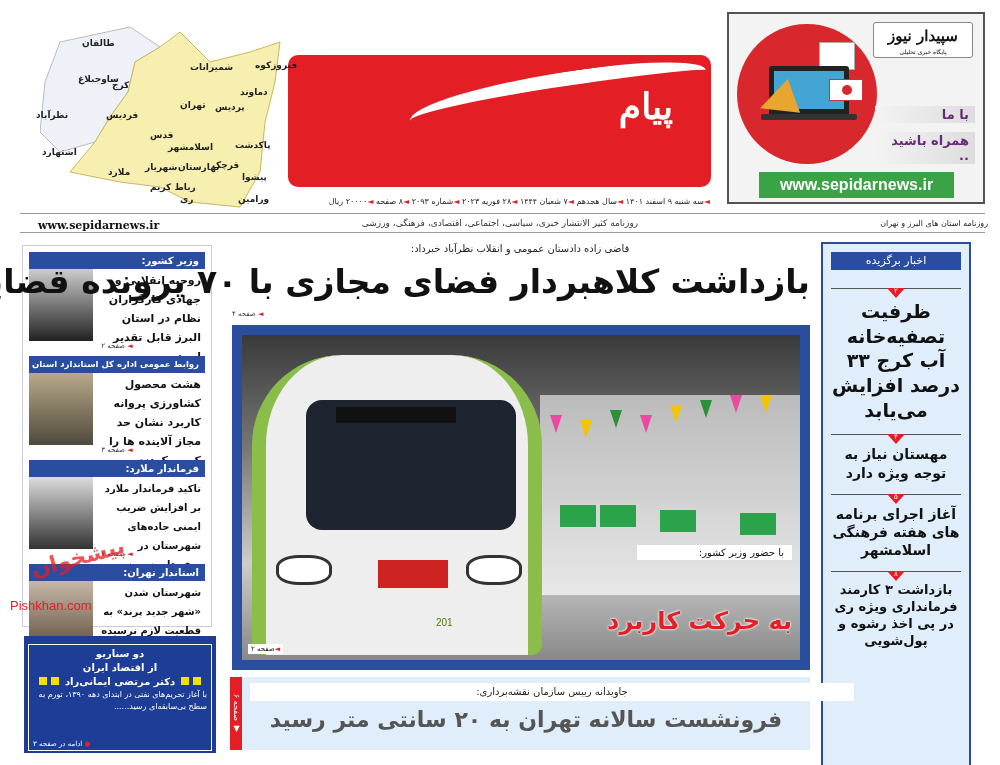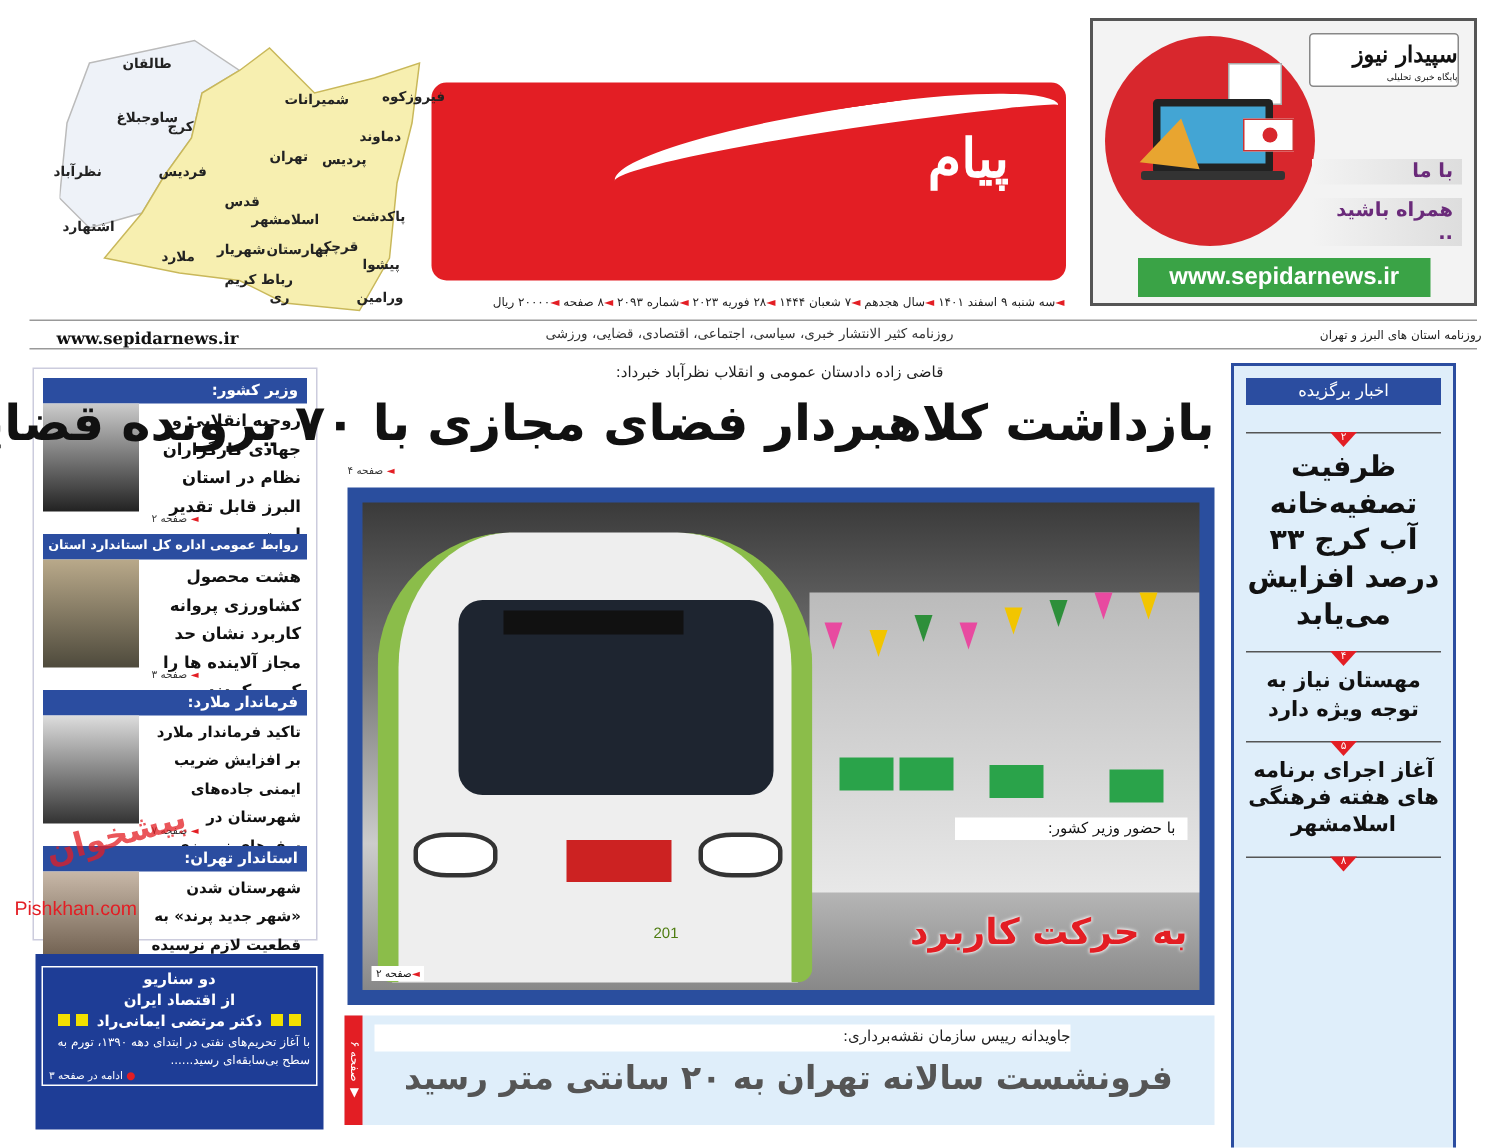--- a/index.html
+++ b/index.html
@@ -1,20 +1,20 @@
 <!DOCTYPE html>
 <html><head>
 <meta charset="utf-8">
 <style>
 *{box-sizing:border-box;margin:0;padding:0}
 body{width:1000px;height:765px;background:#fff;font-family:"DejaVu Sans",sans-serif;position:relative;overflow:hidden;direction:rtl}
 .abs{position:absolute}
 
 .ad{left:727px;top:12px;width:258px;height:192px;border:2px solid #555;background:#f3f3f3}
-.ad-logo{position:absolute;right:10px;top:8px;width:100px;height:36px;border:1px solid #888;background:#fff;border-radius:3px;font-size:15px;font-weight:bold;line-height:26px;color:#111;font-family:"DejaVu Serif",serif}
+.ad-logo{position:absolute;right:10px;top:8px;width:100px;height:36px;border:1px solid #888;background:#fff;border-radius:3px;font-size:15px;font-weight:bold;text-align:center;line-height:26px;color:#111;font-family:"DejaVu Serif",serif}
 .ad-logo small{display:block;font-size:6px;line-height:6px;font-weight:normal;font-family:"DejaVu Sans",sans-serif}
 .ad-circle{position:absolute;left:8px;top:10px;width:140px;height:140px;border-radius:50%;background:#d8272d}
 .ad-laptop{position:absolute;left:40px;top:52px;width:80px;height:50px;background:#222;border-radius:3px}
 .ad-laptop::after{content:"";position:absolute;left:5px;top:5px;width:70px;height:38px;background:#43a5d4}
 .ad-base{position:absolute;left:32px;top:100px;width:96px;height:6px;background:#333;border-radius:2px}
 .ad-card{position:absolute;left:90px;top:28px;width:36px;height:28px;background:#fff;border:1px solid #aaa}
 .ad-play{position:absolute;left:100px;top:65px;width:34px;height:22px;background:#fff;border:1px solid #c33}
 .ad-play::after{content:"";position:absolute;left:12px;top:5px;width:10px;height:10px;border-radius:50%;background:#d8272d}
 .ad-mega{position:absolute;left:30px;top:70px;width:0;height:0;border-top:18px solid transparent;border-bottom:18px solid transparent;border-right:36px solid #e8a530;transform:rotate(-20deg)}
 .ad-t1,.ad-t2{position:absolute;right:8px;font-size:13px;font-weight:bold;color:#6a2a7a;background:linear-gradient(to left,#ddd,#f3f3f3);padding:1px 6px;width:100px;text-align:right}
@@ -46,21 +46,21 @@
 .lbox{position:relative;margin:6px 6px 0;}
 .lhead{height:17px;background:#2b4da0;color:#fff;font-size:10px;font-weight:bold;line-height:17px;padding-right:6px;white-space:nowrap;overflow:hidden}
 .lrow{display:flex;flex-direction:row;height:72px}
 .ltext{flex:1;font-size:11px;font-weight:bold;line-height:19px;color:#111;padding:2px 4px 0 0}
 .lphoto{width:64px;height:72px;background:#555}
 .lpage{font-size:7px;color:#333;text-align:center;margin:1px 0 3px}
 .lpage b{color:#e31e24;font-weight:normal}
 
 .edit{left:24px;top:636px;width:192px;height:117px;background:#1e3d96;padding:4px}
 .edit-h{background:#fff;height:18px;text-align:center;font-size:12px;font-weight:bold;color:#111;line-height:18px}
-.edit-b{border:1px solid #fff;margin-top:4px;height:80px;color:#fff;text-align:center;padding:2px 4px;position:relative}
+.edit-b{border:1px solid #fff;margin-top:4px;height:107px;color:#fff;text-align:center;padding:2px 4px;position:relative}
 .edit-b .t{font-size:10px;font-weight:bold;line-height:14px}
 .edit-b .x{font-size:8px;line-height:12px;text-align:right}
 .edit-b .c{font-size:7px;position:absolute;left:4px;bottom:2px}
 .sq{display:inline-block;width:8px;height:8px;background:#f2e000;margin:0 2px}
 
 .kicker{left:230px;top:243px;width:580px;font-size:10px;text-align:center;color:#222}
 .headline{left:230px;top:262px;width:580px;text-align:center;font-size:33px;font-weight:bold;color:#111;white-space:nowrap;letter-spacing:-1px}
 .pg4{left:232px;top:310px;font-size:7px;color:#333}
 .photo{left:232px;top:325px;width:578px;height:345px;background:#2a4e9e;padding:10px}
 .photo-in{position:relative;width:100%;height:100%;background:linear-gradient(#3a3a3a,#777 35%,#ccc 70%,#888);overflow:hidden}
@@ -72,21 +72,21 @@
 .tnum{position:absolute;left:170px;top:262px;font-size:10px;font-weight:normal;color:#4d7c0f;direction:ltr;font-family:"Liberation Sans",sans-serif}
 .platform{position:absolute;right:0;top:60px;width:260px;height:200px;background:linear-gradient(#bbb,#e8e8e8)}
 .flag{position:absolute;width:0;height:0;border-left:6px solid transparent;border-right:6px solid transparent;border-top:18px solid}
 .seat{position:absolute;width:36px;height:22px;background:#2aa34a}
 .capt-k{position:absolute;right:8px;top:210px;background:#fff;font-size:10px;padding:2px 8px;width:155px;text-align:right;color:#111}
 .capt1{position:absolute;right:8px;top:235px;font-size:24px;font-weight:bold;color:#fff;text-shadow:0 0 3px #000,1px 1px 2px #000;white-space:nowrap}
 .capt2{position:absolute;right:8px;top:272px;font-size:24px;font-weight:bold;color:#e31e24;text-shadow:0 0 3px #fff,0 0 2px #fff;white-space:nowrap}
 .pg2{position:absolute;left:6px;bottom:6px;background:#fff;font-size:7px;padding:1px 3px;color:#111}
 .bottom{left:230px;top:677px;width:580px;height:73px;background:#dfeefa}
 .bside{position:absolute;left:0;top:0;width:12px;height:73px;background:#e31e24;color:#fff;font-size:8px;writing-mode:vertical-rl;text-align:center;line-height:12px}
-.bk{position:absolute;left:20px;top:6px;width:464px;height:18px;background:#fff;font-size:10px;line-height:18px;color:#222}
+.bk{position:absolute;left:20px;top:6px;width:604px;height:18px;background:#fff;font-size:10px;text-align:center;line-height:18px;color:#222}
 .bt{position:absolute;left:20px;top:30px;width:552px;text-align:center;font-size:22px;font-weight:bold;color:#555}
 .wm{left:30px;top:545px;font-size:22px;color:#e31e24;opacity:.75;transform:rotate(-15deg);font-weight:bold}
 .wm2{left:10px;top:598px;font-size:13px;color:#e31e24;font-family:"Liberation Sans",sans-serif;direction:ltr}
 </style>
 </head>
 <body>
 
 <div class="abs ad">
   <div class="ad-circle"></div>
   <div class="ad-card"></div>
@@ -108,21 +108,21 @@
 <div class="abs dateline">
   <span class="tri">◄</span><span>سه شنبه ۹ اسفند ۱۴۰۱</span>
   <span class="tri">◄</span><span>سال هجدهم</span>
   <span class="tri">◄</span><span>۷ شعبان ۱۴۴۴</span>
   <span class="tri">◄</span><span>۲۸ فوریه ۲۰۲۳</span>
   <span class="tri">◄</span><span>شماره ۲۰۹۳</span>
   <span class="tri">◄</span><span>۸ صفحه</span>
   <span class="tri">◄</span><span>۲۰۰۰۰ ریال</span>
 </div>
 <div class="abs rule" style="left:20px;top:213px;width:965px"></div>
-<div class="abs subline">روزنامه کثیر الانتشار خبری، سیاسی، اجتماعی، اقتصادی، قضایی، ورزشی</div>
+<div class="abs subline">روزنامه کثیر الانتشار خبری، سیاسی، اجتماعی، اقتصادی، فرهنگی، ورزشی</div>
 <div class="abs prov">روزنامه استان های البرز و تهران</div>
 <div class="abs site">www.sepidarnews.ir</div>
 <div class="abs rule" style="left:20px;top:232px;width:965px"></div>
 
 <div class="abs map">
   <svg width="250" height="190" viewBox="0 0 250 190" style="position:absolute;left:0;top:0">
     <path d="M20 20 L90 5 L120 25 L95 40 L88 70 L70 95 L55 120 L20 130 L0 110 L5 60 Z" fill="#eef2f8" stroke="#bbb"></path>
     <path d="M120 25 L140 10 L170 40 L210 30 L240 20 L235 60 L225 100 L220 150 L200 185 L150 180 L120 165 L80 160 L30 150 L55 120 L70 95 L88 70 L95 40 Z" fill="#f7efb0" stroke="#c9b85a"></path>
   </svg>
   <div class="maplbl" style="left:42px;top:16px">طالقان</div>
@@ -166,20 +166,21 @@
   <div class="ritem">
     <div class="rnum">
         <span>۵</span>
       </div>
     <div class="rtitle" style="font-size:14px">آغاز اجرای برنامه های هفته فرهنگی اسلامشهر</div>
   </div>
   <div class="ritem">
     <div class="rnum">
         <span>۸</span>
       </div>
+    <div class="rtitle" style="font-size:13px">بازداشت ۳ کارمند فرمانداری ویژه ری در پی اخذ رشوه و پول‌شویی</div>
   </div>
 </div>
 
 <div class="abs lcol">
   <div class="lbox">
     <div class="lhead">وزیر کشور:</div>
     <div class="lrow">
         <div class="ltext">روحیه انقلابی و جهادی کارگزاران نظام در استان البرز قابل تقدیر است</div>
         <div class="lphoto" style="background:linear-gradient(#ccc,#222)"></div>
       </div>

